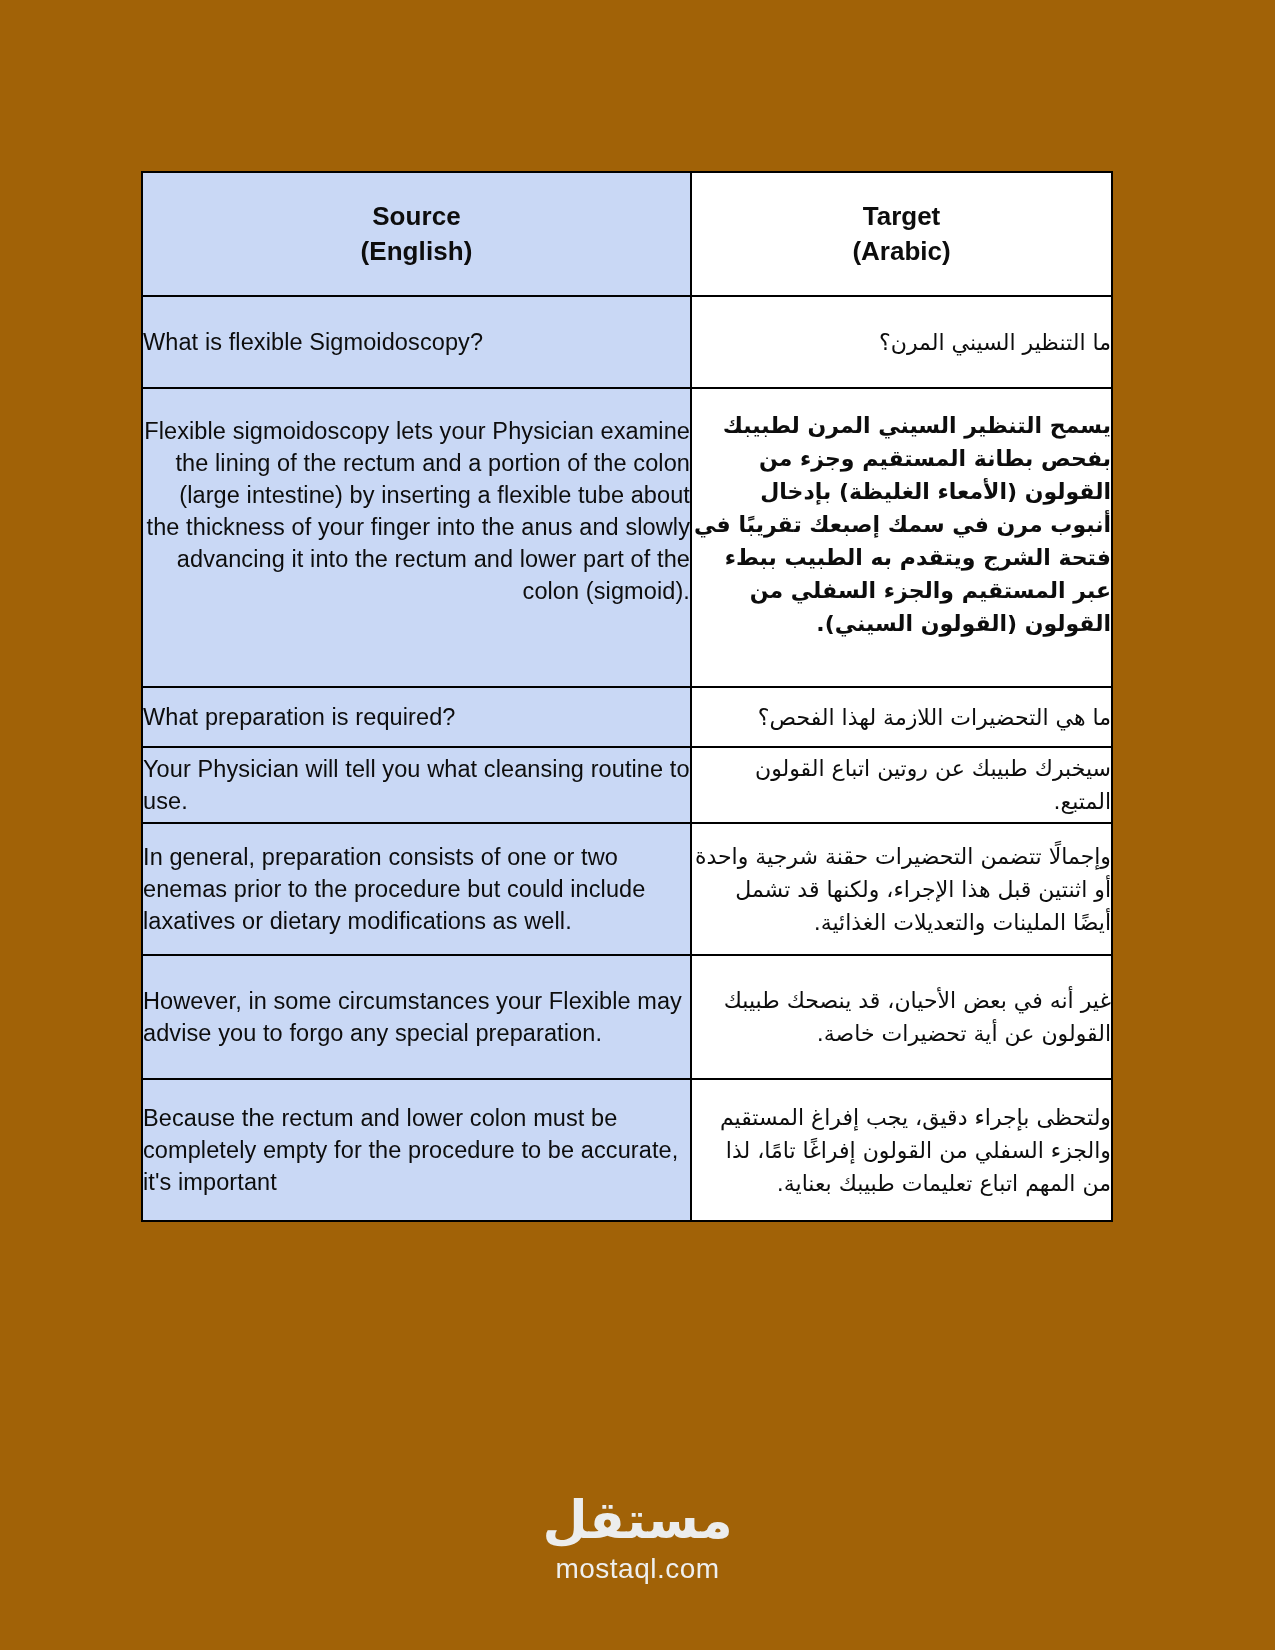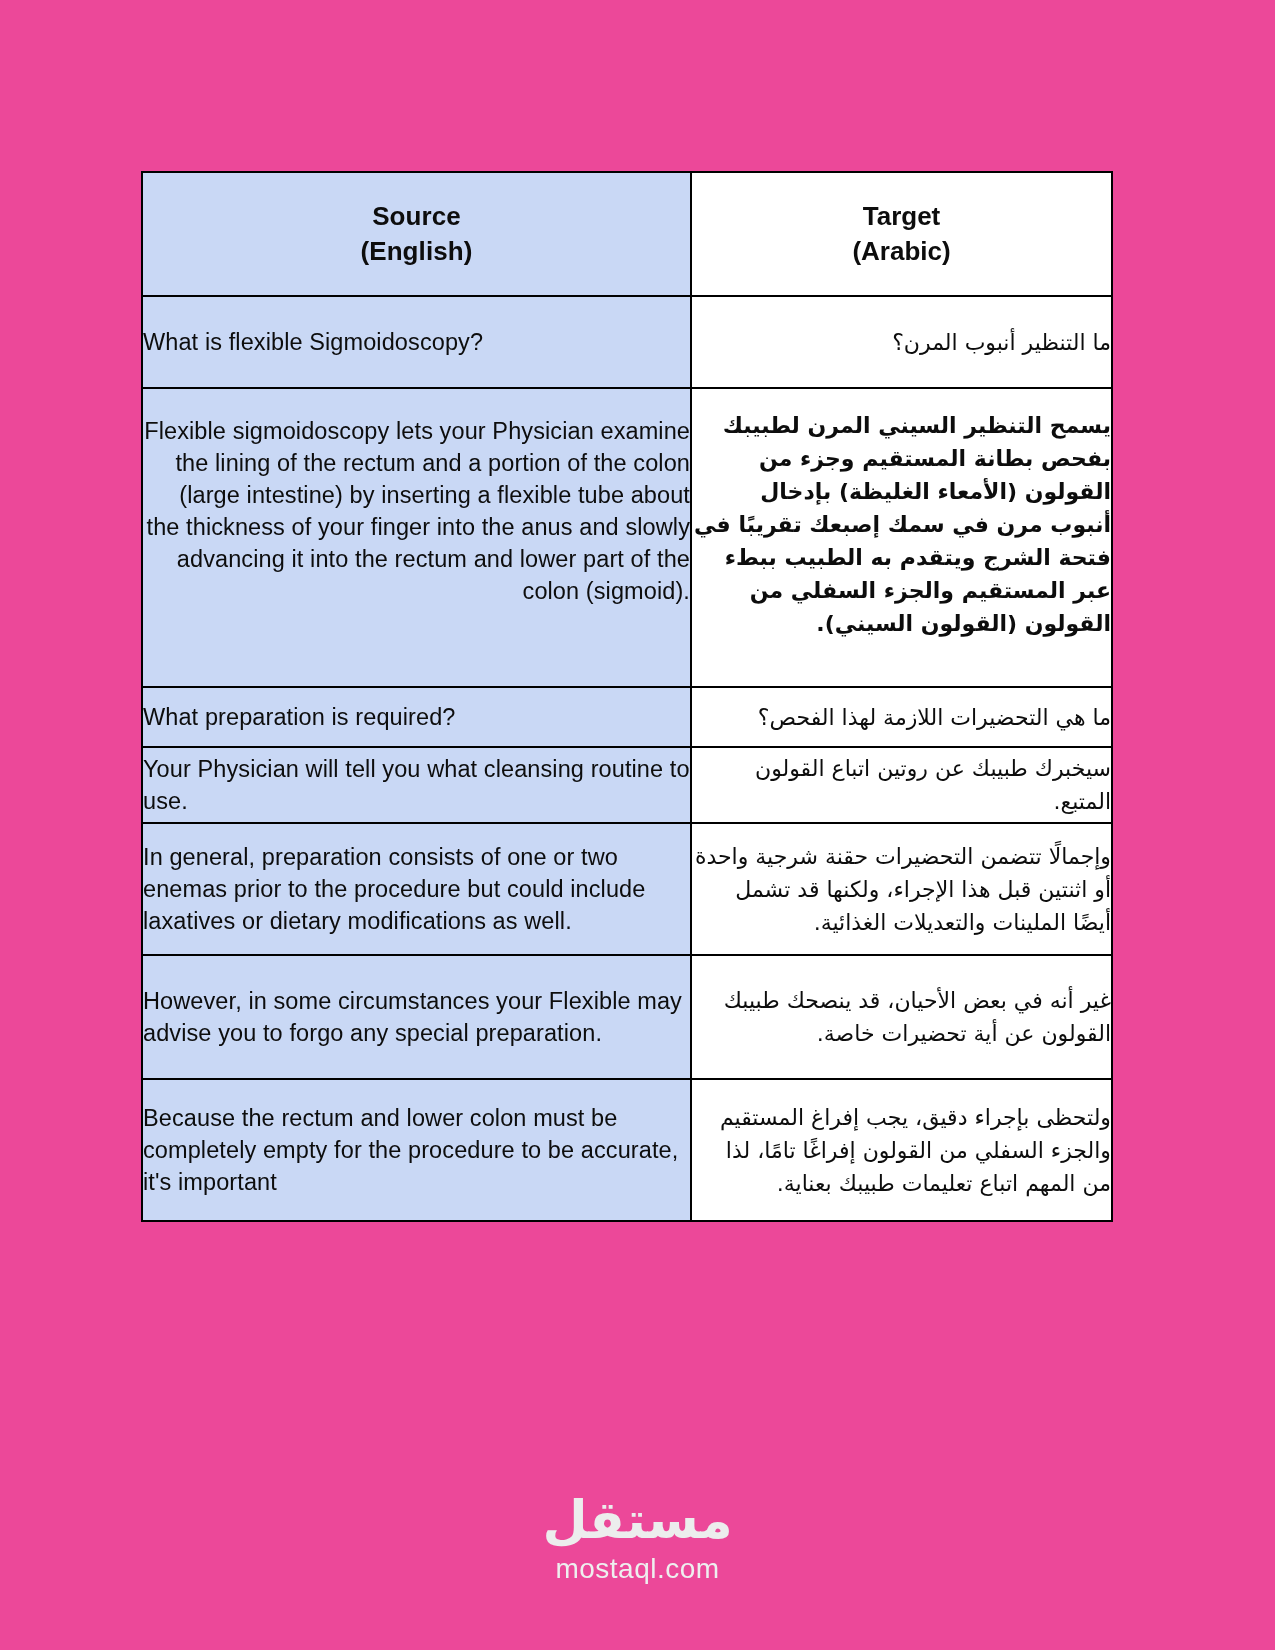--- a/index.html
+++ b/index.html
@@ -13,21 +13,21 @@
     position: relative;
     font-family: "Liberation Sans", sans-serif;
     -webkit-font-smoothing: antialiased;
   }
 
   .page {
     position: absolute;
     left: 0; top: 0;
     width: 1275px;
     height: 1650px;
-    background: #ec4899;
+    background: #a16207;
     overflow: hidden;
   }
 
   
   .tbl-wrap {
     position: absolute;
     left: 141px;
     top: 171px;
     width: 930px;
   }
@@ -143,21 +143,21 @@
             <span class="hd-line">(English)</span>
           </td>
           <td class="tgt">
             <span class="hd-line">Target</span>
             <span class="hd-line">(Arabic)</span>
           </td>
         </tr>
 
         <tr class="r-q1">
           <td class="src">What is flexible Sigmoidoscopy?</td>
-          <td class="tgt">ما التنظير أنبوب المرن؟</td>
+          <td class="tgt">ما التنظير السيني المرن؟</td>
         </tr>
 
 
         <tr class="r-para">
           <td class="src">Flexible sigmoidoscopy lets your Physician examine the lining of the rectum and a portion of the colon (large intestine) by inserting a flexible tube about the thickness of your finger into the anus and slowly advancing it into the rectum and lower part of the colon (sigmoid).</td>
           <td class="tgt">يسمح التنظير السيني المرن لطبيبك بفحص بطانة المستقيم وجزء من القولون (الأمعاء الغليظة) بإدخال أنبوب مرن في سمك إصبعك تقريبًا في فتحة الشرج ويتقدم به الطبيب ببطء عبر المستقيم والجزء السفلي من القولون (القولون السيني).</td>
         </tr>
 
         <tr class="r-q2">
           <td class="src">What preparation is required?</td>

